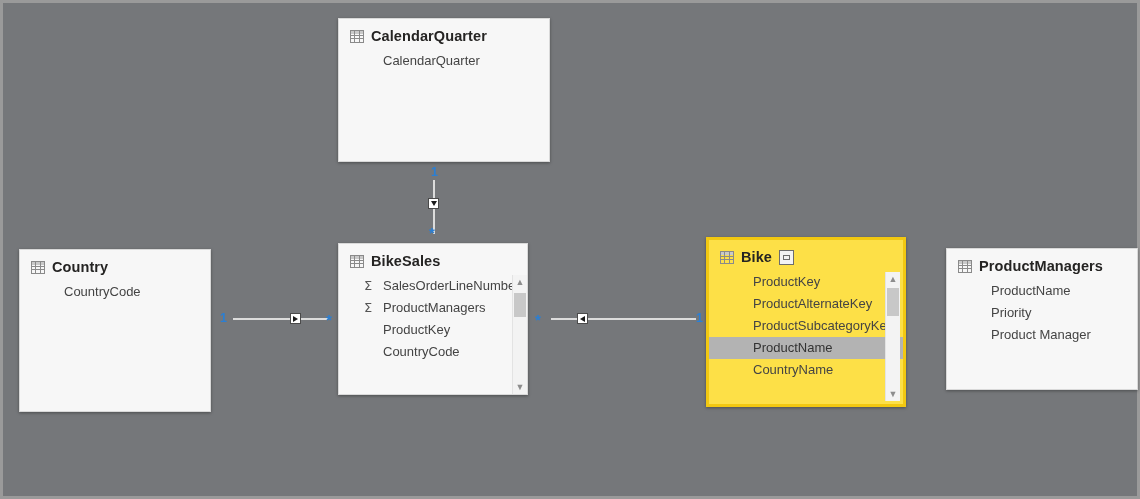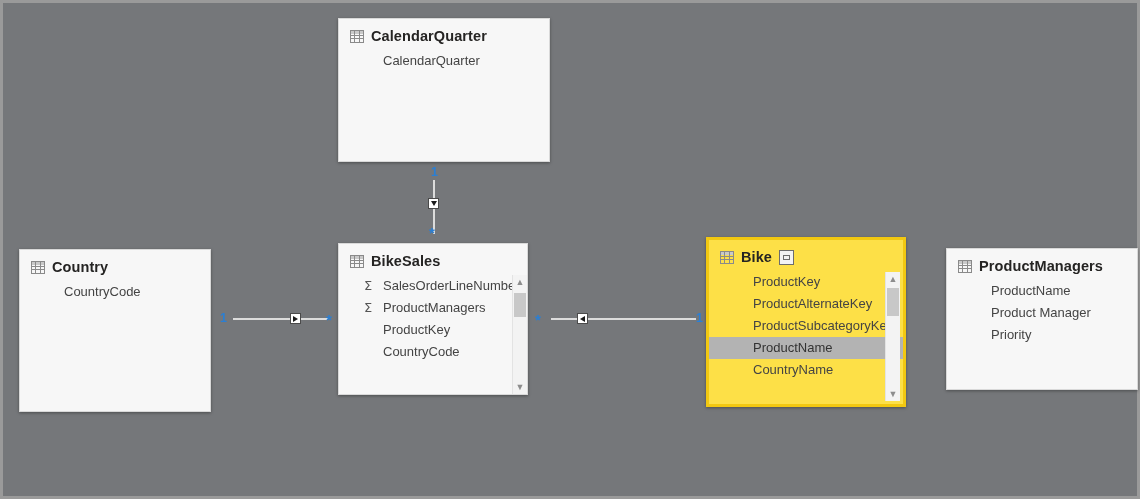--- a/index.html
+++ b/index.html
@@ -204,22 +204,22 @@
     </div>
   </div>
 
   <div class="tbl" style="left:943px;top:245px;width:192px;height:142px;">
     <div class="tbl-head">
       <span class="grid-icon"></span>
       <span class="tbl-title">ProductManagers</span>
     </div>
     <div class="fields">
       <div class="field">ProductName</div>
+      <div class="field">Priority</div>
       <div class="field">Product Manager</div>
-      <div class="field">Priority</div>
     </div>
   </div>
 
   <div class="rel" style="left:208px;top:300px;width:128px;height:30px;">
     <div class="card" style="left:9px;top:9px;">1</div>
     <div class="line" style="left:22px;top:15px;width:95px;height:1.5px;"></div>
     <div class="marker" style="left:79px;top:10px;">
         <span class="tri-r"></span>
       </div>
     <div class="card star" style="left:115px;top:9px;">*</div>

